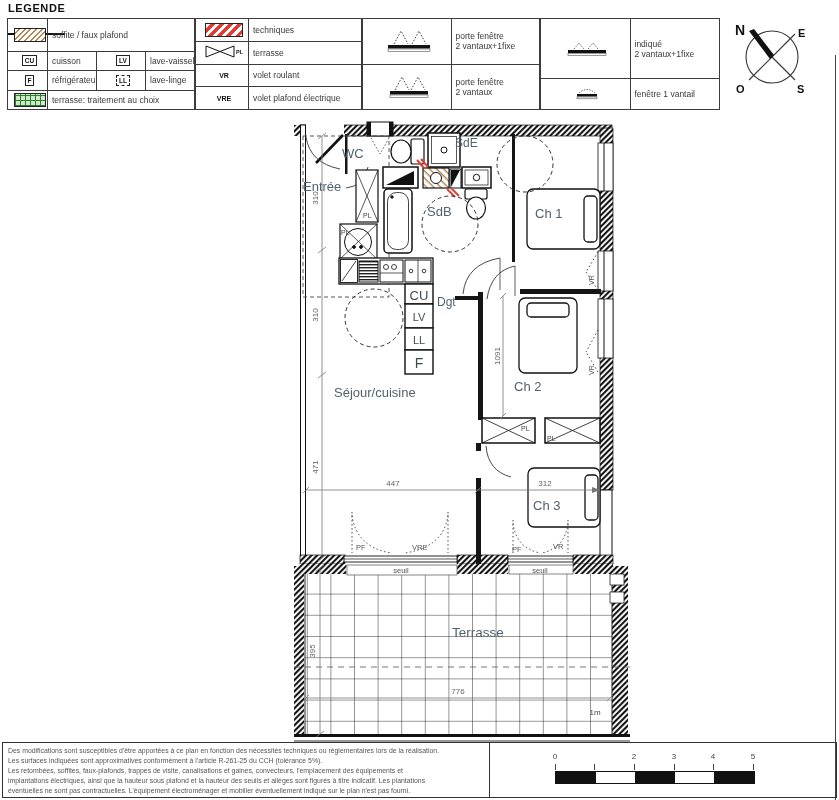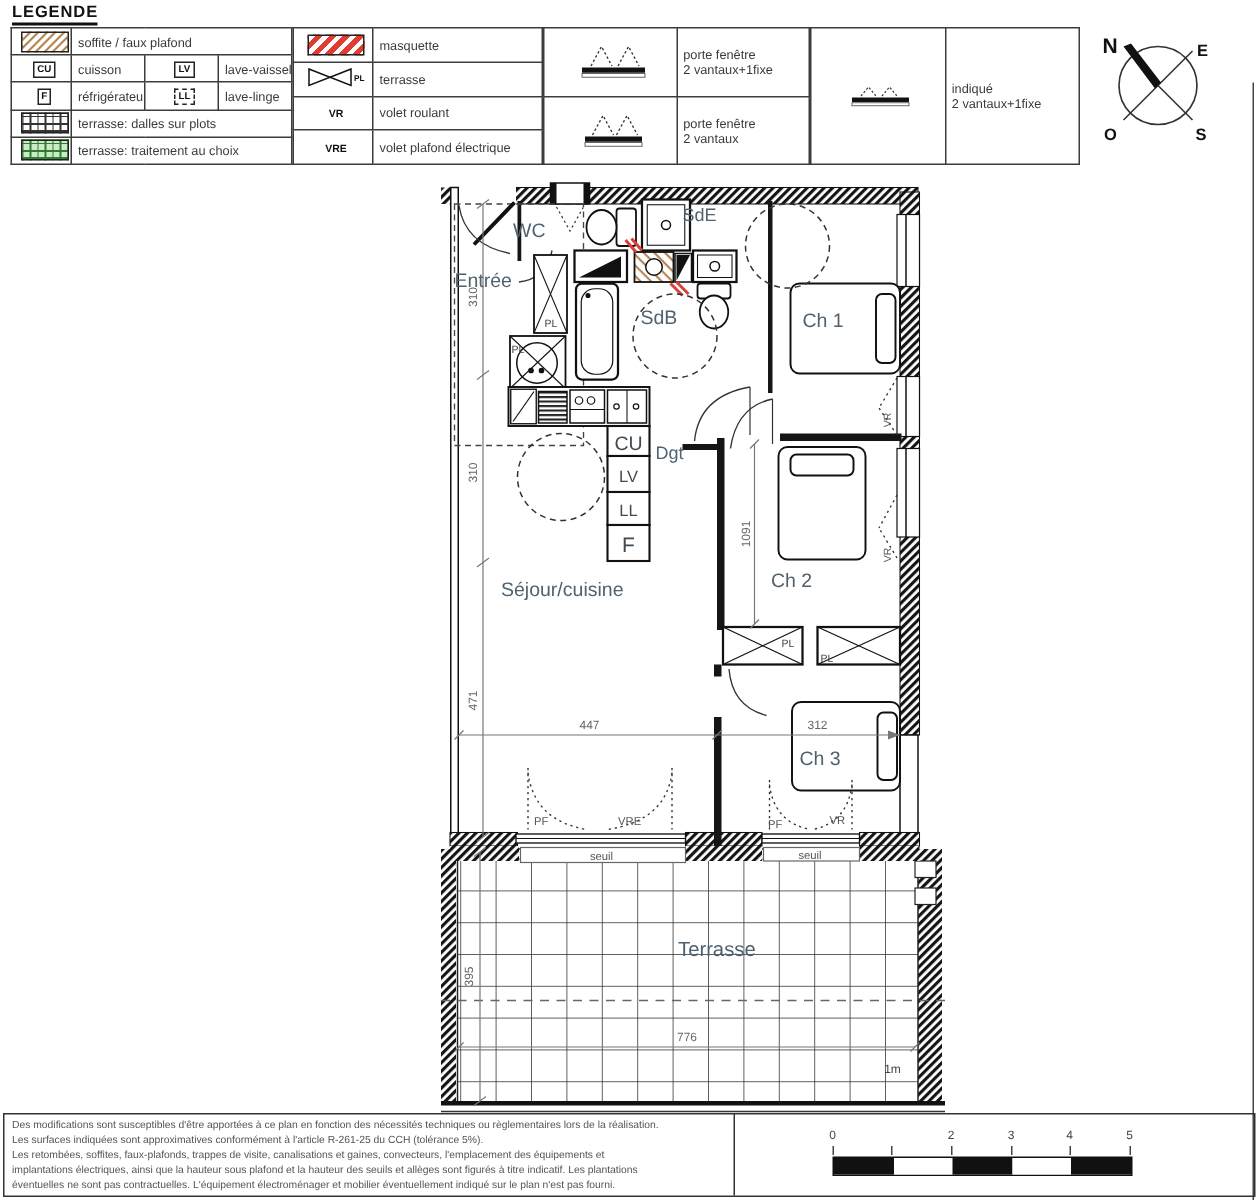--- a/index.html
+++ b/index.html
@@ -1,21 +1,21 @@
 <!DOCTYPE html>
 <html><head>
 <meta charset="utf-8">
 <style>
   html,body{margin:0;padding:0;}
   body{width:839px;height:800px;background:#fff;position:relative;overflow:hidden;
        font-family:"Liberation Sans",sans-serif;color:#222;}
   .abs{position:absolute;}
   
   #legend-title{left:8px;top:2px;font-size:11px;font-weight:bold;letter-spacing:.6px;
-     border-bottom:2px solid #111;padding-bottom:1px;color:#111;}
+     border-bottom:2px solid #111;padding-bottom:19px;color:#111;}
   table.lg{position:absolute;border-collapse:collapse;table-layout:fixed;}
   table.lg td{border:1px solid #3c3c3c;font-size:8.5px;color:#3a3a3a;padding:0 0 0 4px;
      vertical-align:middle;overflow:hidden;white-space:nowrap;}
   table.lg{border:1.5px solid #222;}
   td.sym{text-align:center;padding:0;}
   .kbox{display:inline-block;border:1px solid #222;font-size:6.5px;font-weight:bold;
      padding:1px 2px;line-height:7px;color:#111;}
   .kbox.dash{border-style:dashed;}
   .vrtxt{font-size:7px;font-weight:bold;color:#111;}
   .sw{display:inline-block;width:30px;height:12px;border:1px solid #222;vertical-align:middle;}
@@ -39,52 +39,48 @@
   #right-border{left:835px;top:55px;width:1px;height:745px;background:#444;}
   svg text{font-family:"Liberation Sans",sans-serif;}
 </style>
 </head>
 <body>
 
 <div class="abs" id="legend-title">LEGENDE</div>
 
 <table class="lg" style="left:7px;top:18px;width:188px;height:92px">
   <tbody>
-      <tr style="height:18px">
+      <tr style="height:30px">
     <td class="sym" style="width:35px"><span class="sw sw-soffite"></span></td>
     <td colspan="3">soffite / faux plafond</td>
   </tr>
   <tr style="height:18px">
     <td class="sym"><span class="kbox">CU</span></td>
     <td style="width:60px">cuisson</td>
     <td class="sym" style="width:22px"><span class="kbox">LV</span></td>
     <td>lave-vaisselle</td>
   </tr>
   <tr style="height:18px">
     <td class="sym"><span class="kbox">F</span></td>
     <td>réfrigérateur</td>
     <td class="sym"><span class="kbox dash">LL</span></td>
     <td>lave-linge</td>
   </tr>
   <tr style="height:18px">
-    <td class="sym"><span class="sw sw-dalles"></span></td>
-    <td colspan="3">terrasse: dalles sur plots</td>
-  </tr>
-  <tr style="height:18px">
     <td class="sym"><span class="sw sw-choix"></span></td>
     <td colspan="3">terrasse: traitement au choix</td>
   </tr>
 </tbody>
   </table>
 
 <table class="lg" style="left:195px;top:18px;width:167px;height:92px">
   <tbody>
       <tr style="height:18px">
     <td class="sym" style="width:48px"><span class="sw sw-masq" style="width:36px"></span></td>
-    <td>masquette</td>
+    <td>techniques</td>
   </tr>
   <tr style="height:18px">
     <td class="sym">
       <svg width="40" height="13">
             <path d="M2,1 L16,6.5 L2,12 Z" fill="none" stroke="#111"></path>
             <path d="M30,1 L16,6.5 L30,12 Z" fill="none" stroke="#111"></path>
             <text x="32" y="9" font-size="5.5" font-weight="bold" fill="#111">PL</text>
           </svg>
     </td>
     <td>terrasse</td>
@@ -129,20 +125,30 @@
   <tbody>
   <tr style="height:33px">
     <td class="sym">
       <svg width="42" height="18">
             <rect x="2" y="11" width="38" height="3" fill="#111"></rect>
             <rect x="2" y="14.5" width="38" height="2" fill="#fff" stroke="#555" stroke-width=".6"></rect>
             <path d="M8,10 L13,4 L18,10 M22,10 L27,4 L32,10" fill="none" stroke="#333" stroke-width=".8" stroke-dasharray="1.4,1.4"></path>
           </svg>
     </td>
     <td class="two"><span>indiqué</span><br><span>2 vantaux+1fixe</span></td>
+  </tr>
+  <tr style="height:16px">
+    <td class="sym">
+      <svg width="26" height="14">
+            <rect x="3" y="8" width="20" height="2.5" fill="#111"></rect>
+            <rect x="3" y="11" width="20" height="1.8" fill="#fff" stroke="#555" stroke-width=".6"></rect>
+            <path d="M5,7 Q13,0 21,7" fill="none" stroke="#333" stroke-width=".8" stroke-dasharray="1.4,1.4"></path>
+          </svg>
+    </td>
+    <td>fenêtre 1 vantail</td>
   </tr>
 </tbody>
   </table>
 
 <svg class="abs" style="left:705px;top:8px" width="140" height="105">
   <circle cx="67" cy="49" r="26" fill="none" stroke="#333" stroke-width="1.1"></circle>
   <line x1="90" y1="26" x2="44" y2="72" stroke="#333" stroke-width="1.1"></line>
   <line x1="67" y1="49" x2="90" y2="72" stroke="#333" stroke-width="1.1"></line>
   <polygon points="44,23 49,21 69,47 65,51" fill="#111"></polygon>
   <text x="30" y="27" font-size="14" font-weight="bold" fill="#111">N</text>

